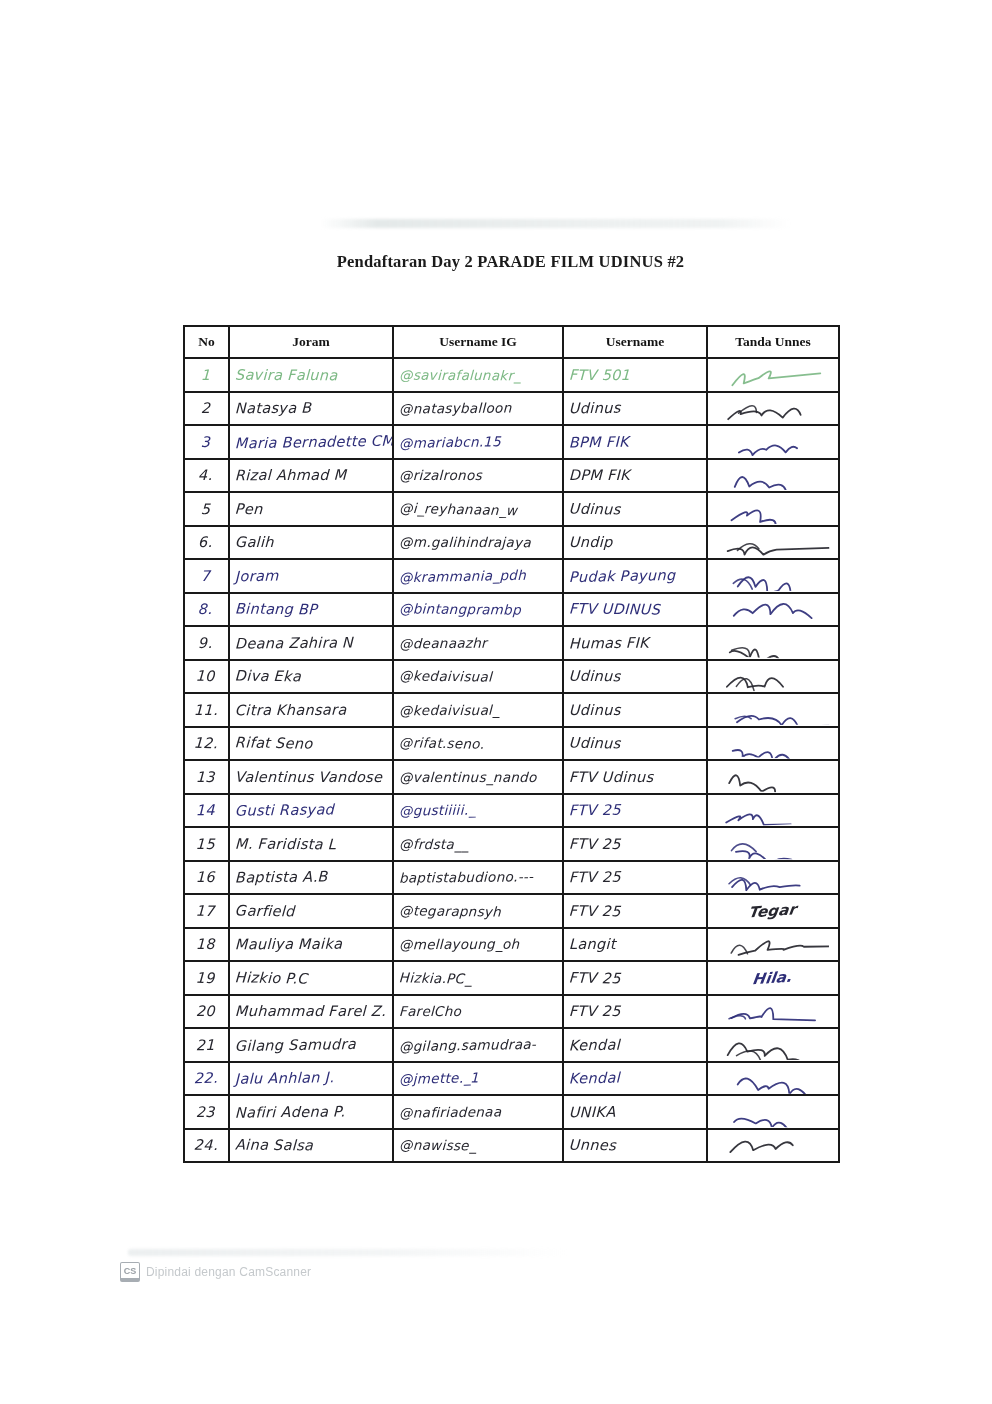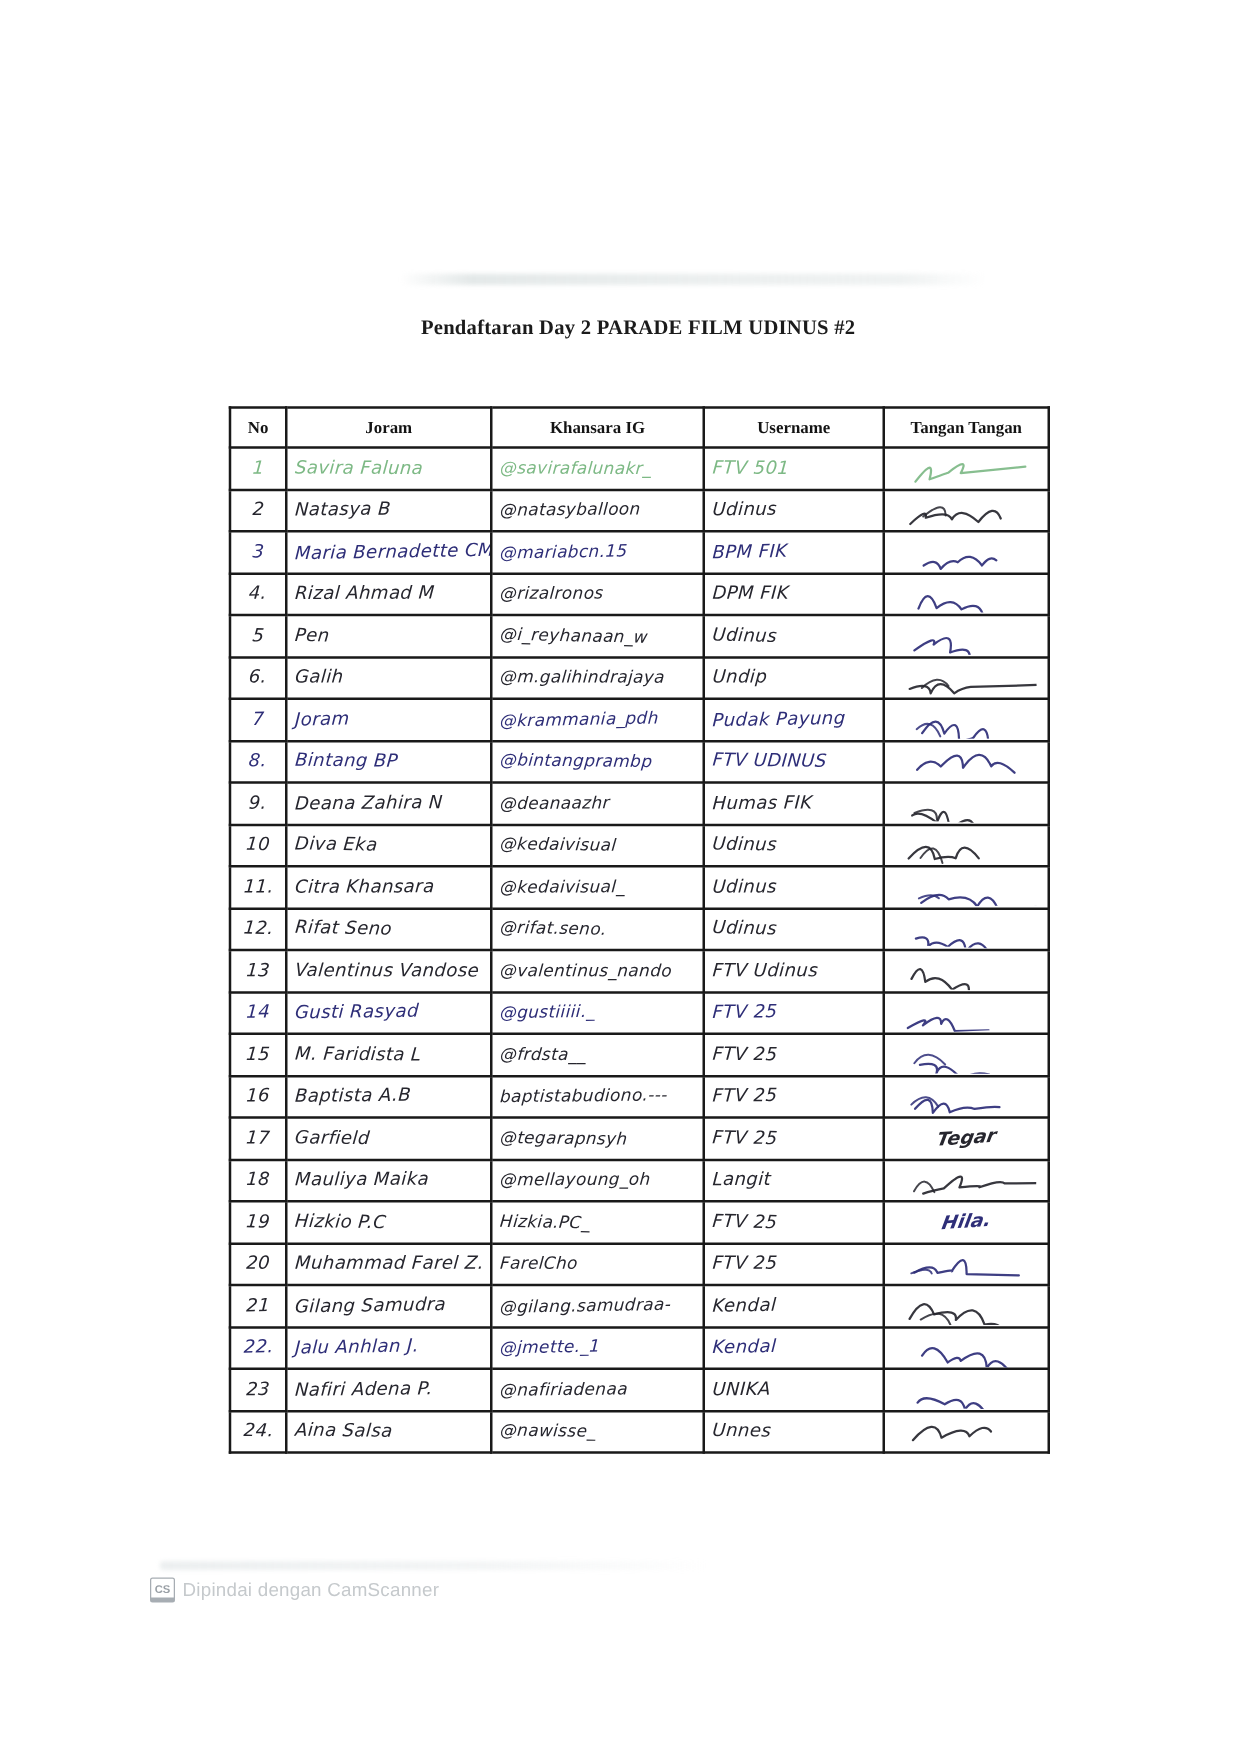--- a/index.html
+++ b/index.html
@@ -55,21 +55,21 @@
     position:absolute;left:120px;top:1262px;
     display:flex;align-items:center;gap:6px;
   }
   .cs-badge{
     width:18px;height:15px;border:1.5px solid #a7adb3;border-radius:2px;
     color:#9aa0a6;font-family:"Liberation Sans", sans-serif;font-size:9px;font-weight:bold;
     display:flex;align-items:center;justify-content:center;
     border-bottom-width:4px;
   }
   .wm-text{
-    font-family:"Liberation Sans", sans-serif;font-size:15px;color:#c5c9cc;
+    font-family:"Liberation Sans", sans-serif;font-size:12px;color:#c5c9cc;
     letter-spacing:.2px;
   }
 </style>
 </head>
 <body>
 
 <div class="scan-artifact band-top"></div>
 
 <div class="page-title">Pendaftaran Day 2 PARADE FILM UDINUS #2</div>
 
@@ -78,23 +78,23 @@
     <col style="width:45px">
       <col style="width:164px">
       <col style="width:170px">
       <col style="width:144px">
       <col style="width:132px">
   </colgroup>
   <thead>
     <tr>
       <th>No</th>
       <th>Joram</th>
-      <th>Khansara IG</th>
+      <th>Username IG</th>
       <th>Username</th>
-      <th>Tangan Tangan</th>
+      <th>Tanda Unnes</th>
     </tr>
   </thead>
   <tbody>
       <tr>
         <td class="c-no"><span class="hw" style="color:#7db985;transform:skewX(-4deg) rotate(0.28deg);">1</span></td>
         <td class="c-nm"><span class="hw" style="color:#7db985;transform:skewX(-4deg) rotate(0.28deg);">Savira Faluna</span></td>
         <td class="c-ig"><span class="hw" style="color:#7db985;transform:skewX(-4deg) rotate(0.28deg);font-size:13.5px;">@savirafalunakr_</span></td>
         <td class="c-in"><span class="hw" style="color:#7db985;transform:skewX(-4deg) rotate(0.28deg);">FTV 501</span></td>
         <td class="c-sig"><span><svg width="112" height="30" viewBox="0 0 112 30" style="display:block;margin:0 auto;transform:rotate(-2.8deg)">
     <path d="M 14.9 23.3 q 17.3 -20.4 11.4 -1.3 q 13.0 -4.0 15.0 -4.5 q 18.3 -13.0 10.2 0.7 l 51.8 -2.5" fill="none" stroke="#7db985" stroke-width="1.8" stroke-linecap="round" stroke-linejoin="round" opacity="0.92"></path>

